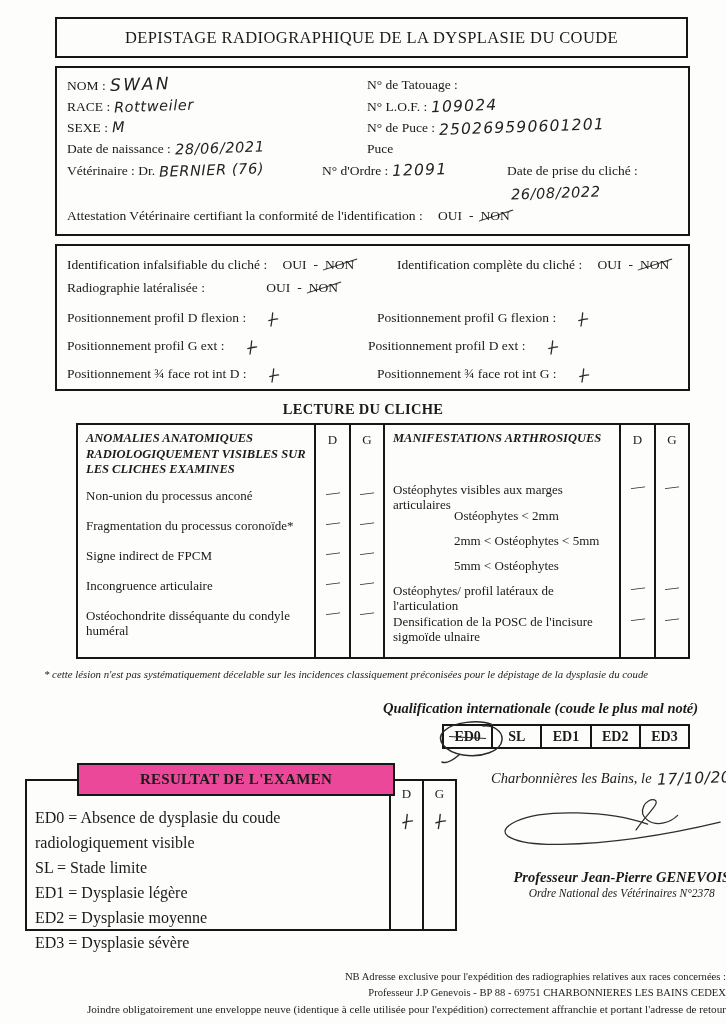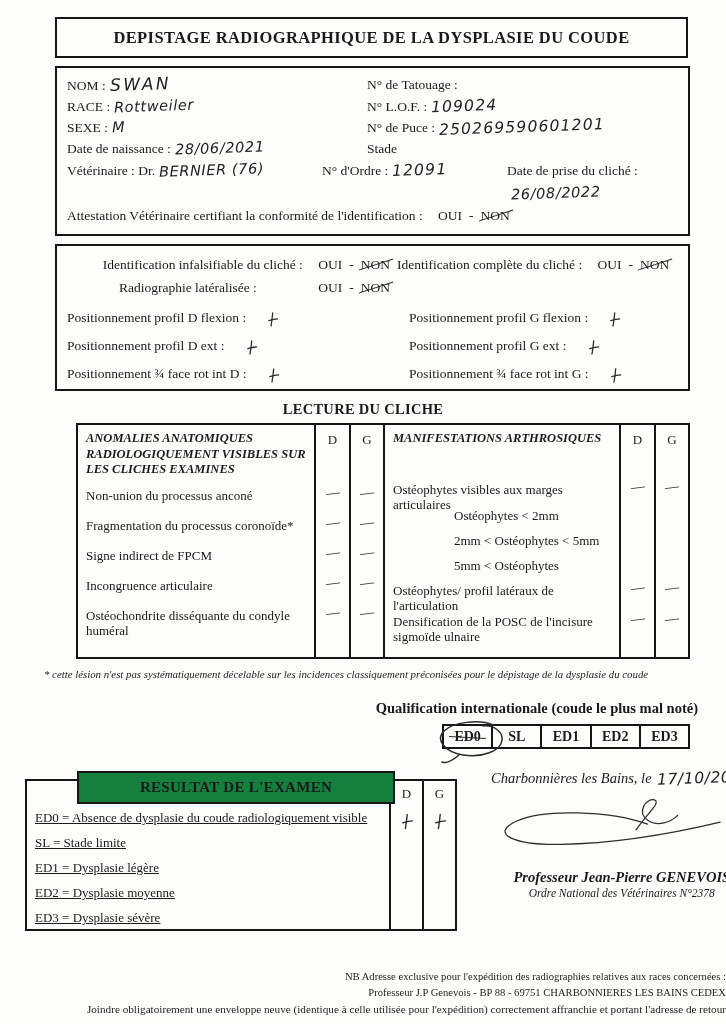--- a/index.html
+++ b/index.html
@@ -3,21 +3,21 @@
 <meta charset="utf-8">
 <style>
   * { margin:0; padding:0; box-sizing:border-box; }
   html,body { background:#e9e9e9; }
   .page {
     width:726px; height:1024px; background:#fdfdfc; margin:0 auto; position:relative;
     font-family:"Liberation Serif", serif; color:#1a1a1a; overflow:hidden;
   }
   .title-box {
     margin:17px 38px 0 55px; border:2px solid #161616; text-align:center;
-    font-weight:bold; font-size:16.5px; letter-spacing:.4px; padding:9px 4px 8px;
+    font-weight:normal; font-size:16.5px; letter-spacing:.4px; padding:9px 4px 8px;
   }
   .box { margin:8px 36px 0 55px; border:2px solid #161616; padding:6px 10px 7px 10px; }
   .lbl { font-size:13.5px; }
   .irow { display:flex; line-height:21px; font-size:13.5px; }
   .ileft { flex:0 0 300px; }
   .iright { flex:1; }
   .hw {
     font-family:"DejaVu Sans", sans-serif; font-style:italic; display:inline-block;
     transform:rotate(-2deg); color:#222; font-size:14.5px; letter-spacing:.6px; margin-left:4px;
   }
@@ -27,57 +27,57 @@
   .vet-row .seg1 { flex:0 0 255px; } .vet-row .seg2 { flex:0 0 185px; } .vet-row .seg3 { flex:1; }
   .att-row { line-height:22px; font-size:13.5px; }
   .ouinon { margin-left:12px; }
   .ouinon span { margin-right:7px; font-size:13.5px; }
   .crossed { position:relative; }
   .crossed::after {
     content:""; position:absolute; left:-3px; right:-4px; top:46%;
     border-top:1.6px solid #2a2a2a; transform:rotate(-18deg);
   }
   .crow { display:flex; line-height:20px; font-size:13.5px; margin-top:3px; }
-  .crow .cl { flex:0 0 330px;text-align:right; } .crow .cr { flex:1; }
+  .crow .cl { flex:0 0 330px; } .crow .cr { flex:1; }
   .prow { display:flex; font-size:13.5px; margin-top:12px; }
-  .prow .pc { flex:0 0 310px; display:flex; align-items:flex-start; } .prow .pc2 { flex:1;margin-left:32px; }
+  .prow .pc { flex:0 0 310px; display:flex; align-items:flex-start; } .prow .pc2 { flex:1; }
   .tick { margin-left:20px; position:relative; top:2px; }
   .tick path { stroke:#2b2b2b; stroke-width:1.4; fill:none; stroke-linecap:round; }
   .lecture-heading { text-align:center; font-weight:bold; font-size:14.5px; margin:10px 0 5px; letter-spacing:.3px; }
   .lecture-wrap { margin:0 36px 0 76px; border:2px solid #161616; display:flex; height:236px;font-family:Liberation Serif, serif; }
   .ltable { display:grid; }
   .ltable.left  { flex:0 0 305px; grid-template-columns:1fr 35px 34px; grid-template-rows:58px 30px 30px 30px 30px 42px 1fr; }
   .ltable.right { flex:1; border-left:2px solid #161616; grid-template-columns:1fr 35px 34px; grid-template-rows:52px 26px 25px 25px 25px 31px 40px 1fr; }
   .lt-label { padding:5px 4px 0 8px; font-size:13px; line-height:15px; }
   .lt-label.indent { padding-left:110px; }
   .ltable.right .lt-label.indent { padding-left:69px; }
   .lt-head { font-weight:bold; font-style:italic; font-size:12.5px; line-height:15.5px; padding-top:6px; }
   .lt-col { border-left:2px solid #161616; text-align:center; font-size:13px; padding-top:7px; }
   .lt-mark { border-left:2px solid #161616; text-align:center; }
   .dash { display:inline-block; transform:rotate(-7deg); font-size:14px; color:#2b2b2b; line-height:18px; }
   .footnote { margin:9px 20px 0 44px; font-style:italic; font-size:10.8px; color:#222; }
-  .qual-heading { font-weight:bold; font-size:14.5px; text-align:right; margin:20px 28px 7px 0; }
+  .qual-heading { font-weight:bold; font-size:14.5px; text-align:right; margin:20px 28px 7px 0;font-style:italic; }
   .qual-table { display:flex; width:248px; margin:0 36px 0 auto; border:2px solid #161616; position:relative; }
   .qcell { flex:1; text-align:center; font-weight:bold; font-size:14px; padding:3px 0 2px; border-left:2px solid #161616; position:relative; }
   .qcell:first-child { border-left:none; }
   .qcell.selected .qtext { position:relative; }
   .qcell.selected .qtext::after {
     content:""; position:absolute; left:-5px; right:-6px; top:52%;
     border-top:1.5px solid #2a2a2a; transform:rotate(3deg);
   }
   .sel-ellipse { position:absolute; top:-8px; left:-11px; z-index:3; pointer-events:none; }
   .sel-ellipse path { stroke:#2a2a2a; stroke-width:1.5; fill:none; stroke-linecap:round; }
   .result-row { display:flex; margin:14px 0 0 25px; }
   .result-area { position:relative; flex:0 0 432px; }
   .result-box { border:2px solid #161616; display:flex; height:152px; margin-top:16px; }
   .result-title-box {
-    position:absolute; top:8px; left:52px; width:318px; border:2px solid #161616; background:#15803d;
+    position:absolute; top:0; left:52px; width:318px; border:2px solid #161616; background:#ec4899;
     text-align:center; font-weight:bold; font-size:15px; padding:6px 0; z-index:2; letter-spacing:.3px;
   }
-  .result-main { flex:1; padding:24px 2px 0 8px; font-size:13px;text-decoration:underline; }
+  .result-main { flex:1; padding:24px 2px 0 8px; font-size:16px; }
   .result-main div { line-height:25px; }
   .result-col { width:33px; border-left:2.5px solid #161616; text-align:center; }
   .result-col .rhead { font-size:13px; padding-top:5px; }
   .result-col .tick { margin:9px 0 0 0; }
   .sign-area { flex:1; padding:6px 26px 0 34px; }
   .sign-line { font-style:italic; font-size:14.5px; white-space:nowrap; }
   .sign-line .hw { font-size:15.5px; margin-left:2px; }
   .signature { display:block; margin:8px 0 0 2px; }
   .signature path { stroke:#2e2e2e; stroke-width:1.3; fill:none; stroke-linecap:round; }
   .sign-name { font-weight:bold; font-style:italic; font-size:14.5px; text-align:center; margin-top:10px; }
@@ -102,21 +102,21 @@
     <div class="irow">
       <div class="ileft"><span class="lbl">RACE :</span><span class="hw">Rottweiler</span></div>
       <div class="iright"><span class="lbl">N° L.O.F. :</span><span class="hw hw-num">109024</span></div>
     </div>
     <div class="irow">
       <div class="ileft"><span class="lbl">SEXE :</span><span class="hw">M</span></div>
       <div class="iright"><span class="lbl">N° de Puce :</span><span class="hw hw-num">250269590601201</span></div>
     </div>
     <div class="irow">
       <div class="ileft"><span class="lbl">Date de naissance :</span><span class="hw">28/06/2021</span></div>
-      <div class="iright"><span class="lbl">Stade</span><span class="hw"></span></div>
+      <div class="iright"><span class="lbl">Puce</span><span class="hw"></span></div>
     </div>
     <div class="vet-row">
       <div class="seg1"><span class="lbl">Vétérinaire : Dr.</span><span class="hw">BERNIER (76)</span></div>
       <div class="seg2"><span class="lbl">N° d'Ordre :</span><span class="hw hw-num">12091</span></div>
       <div class="seg3"><span class="lbl">Date de prise du cliché :</span><span class="hw">26/08/2022</span></div>
     </div>
     <div class="att-row">
       <span class="lbl">Attestation Vétérinaire certifiant la conformité de l'identification :</span>
       <span class="ouinon">
         <span>OUI</span><span>-</span><span class="crossed">NON</span>
@@ -149,29 +149,29 @@
       </div>
       <div class="pc pc2">
           <span>Positionnement profil G flexion :</span>
         <svg class="tick" viewBox="0 0 14 16" width="13" height="15">
             <path d="M7.2 1 C6.8 5.5 6.2 10.5 5.4 15"></path>
             <path d="M3 9.2 C6 8.4 9.5 7.6 12.5 7.4"></path>
           </svg>
       </div>
     </div>
     <div class="prow">
+      <div class="pc pc2">
+          <span>Positionnement profil G ext :</span>
+        <svg class="tick" viewBox="0 0 14 16" width="13" height="15">
+            <path d="M7.2 1 C6.8 5.5 6.2 10.5 5.4 15"></path>
+            <path d="M3 9.2 C6 8.4 9.5 7.6 12.5 7.4"></path>
+          </svg>
+      </div>
       <div class="pc">
           <span>Positionnement profil D ext :</span>
-        <svg class="tick" viewBox="0 0 14 16" width="13" height="15">
-            <path d="M7.2 1 C6.8 5.5 6.2 10.5 5.4 15"></path>
-            <path d="M3 9.2 C6 8.4 9.5 7.6 12.5 7.4"></path>
-          </svg>
-      </div>
-      <div class="pc pc2">
-          <span>Positionnement profil G ext :</span>
         <svg class="tick" viewBox="0 0 14 16" width="13" height="15">
             <path d="M7.2 1 C6.8 5.5 6.2 10.5 5.4 15"></path>
             <path d="M3 9.2 C6 8.4 9.5 7.6 12.5 7.4"></path>
           </svg>
       </div>
     </div>
     <div class="prow">
       <div class="pc">
           <span>Positionnement ¾ face rot int D :</span>
         <svg class="tick" viewBox="0 0 14 16" width="13" height="15">

